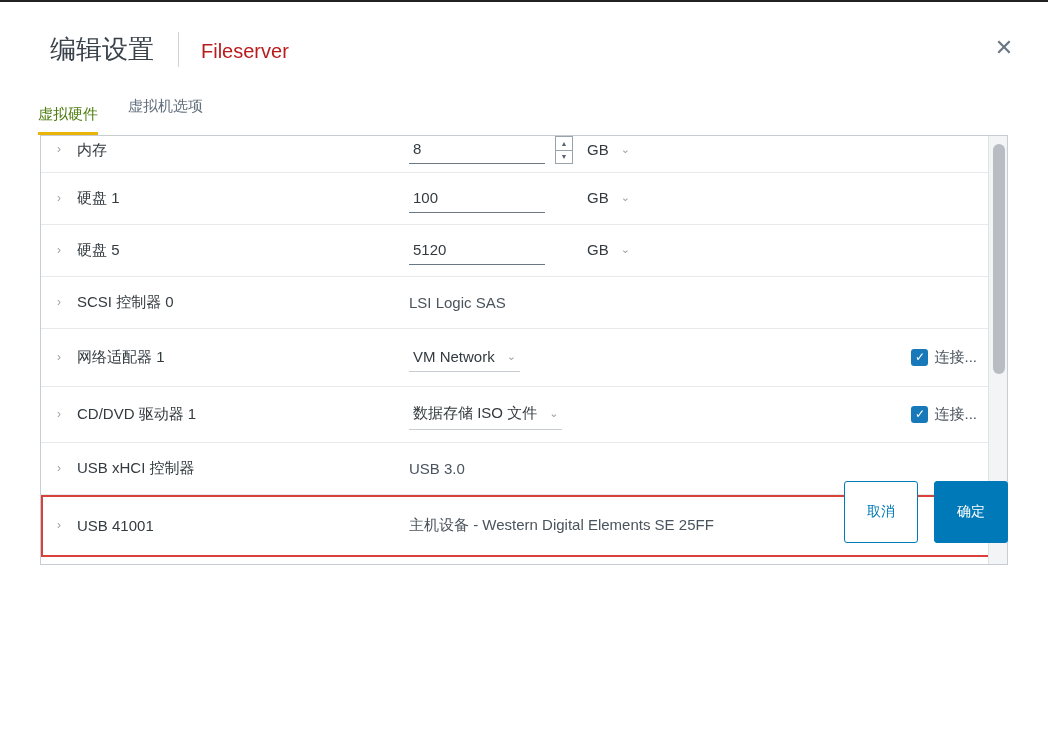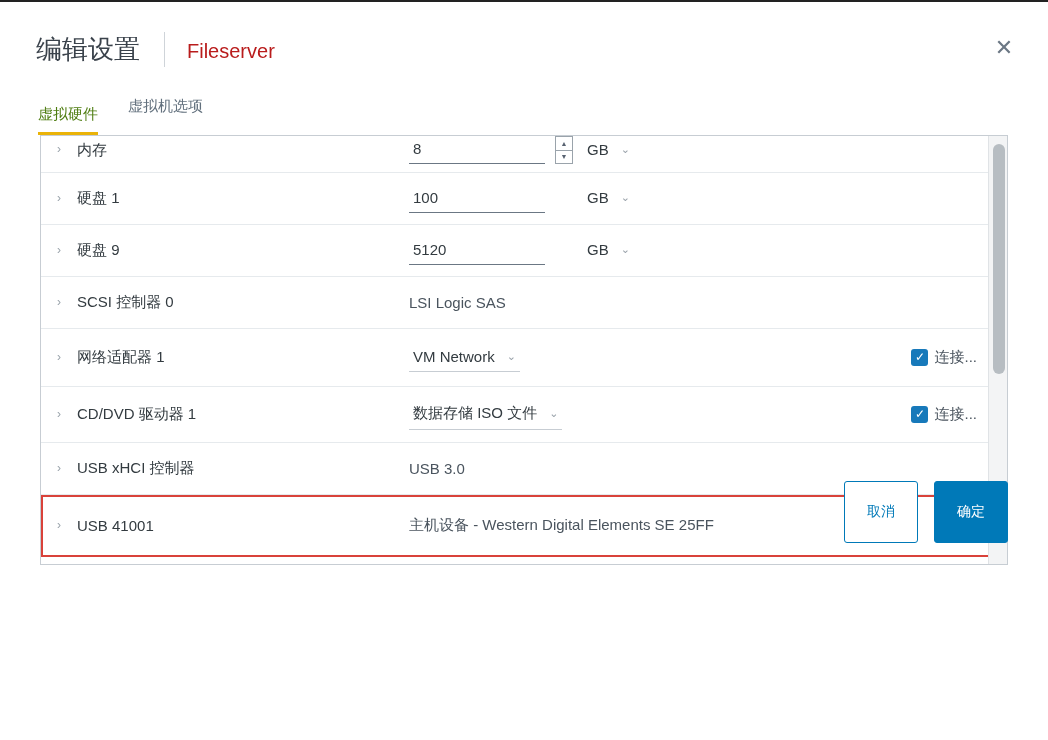--- a/index.html
+++ b/index.html
@@ -13,21 +13,21 @@
     border-top: 2px solid #222;
   }
   .modal {
     position: absolute;
     left: 0; right: 0; top: 0;
     padding: 0;
   }
   .modal-header {
     display: flex;
     align-items: baseline;
-    padding: 30px 36px 10px 36px;
+    padding: 30px 36px 10px 50px;
     position: relative;
   }
   .modal-title {
     font-size: 26px;
     font-weight: 400;
     color: #3a424b;
     padding-right: 24px;
     border-right: 1px solid #cfd4d9;
   }
   .modal-subtitle {
@@ -265,21 +265,21 @@
           <input class="field-input" value="100" style="">
           <div class="unit-select" style="margin-left:28px;">
             <span>GB</span>
             <span class="chev">⌄</span>
           </div>
         </div>
       </div>
 
       <div class="hw-row">
         <span class="hw-row-chevron">›</span>
-        <div class="hw-row-label">硬盘 9</div>
+        <div class="hw-row-label">硬盘 5</div>
         <div class="hw-row-value">
           <input class="field-input" value="5120" style="">
           <div class="unit-select" style="margin-left:28px;">
             <span>GB</span>
             <span class="chev">⌄</span>
           </div>
         </div>
       </div>
 
       <div class="hw-row">

